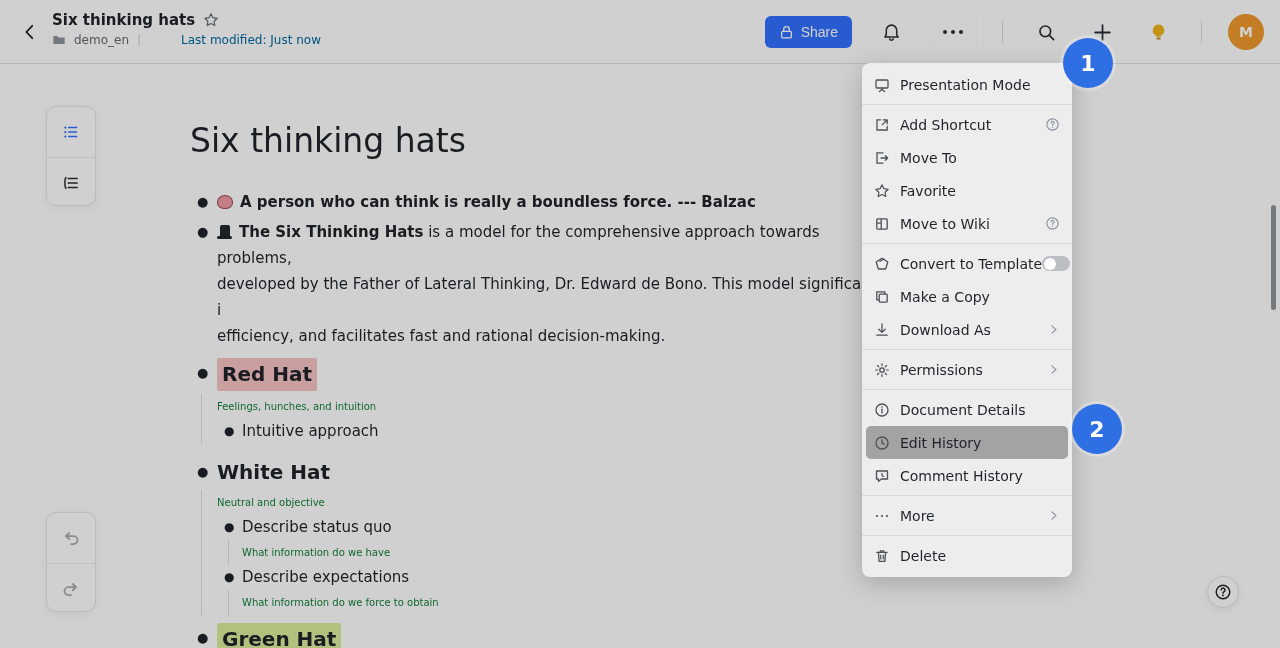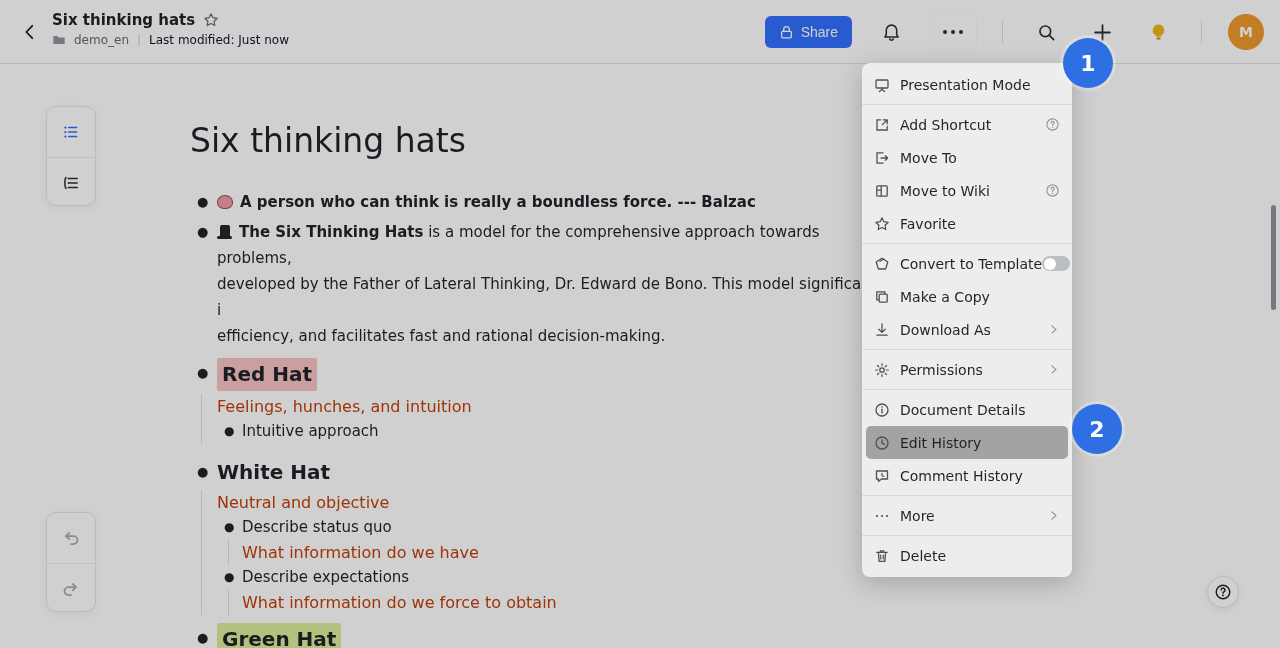--- a/index.html
+++ b/index.html
@@ -10,21 +10,21 @@
   
   .header { position:absolute; left:0; top:0; width:1280px; height:64px; background:#fff;
     border-bottom:1px solid #e2e2e2; z-index:10; }
   .back { position:absolute; left:16px; top:18px; width:28px; height:28px; display:flex;
     align-items:center; justify-content:center; cursor:pointer; }
   .titleblock { position:absolute; left:52px; top:11px; }
   .doc-title-row { display:flex; align-items:center; gap:8px; }
   .doc-title { font-size:15px; font-weight:bold; color:#1f2329; }
   .subrow { display:flex; gap:8px; margin-top:4px; font-size:12px; color:#646a73; }
   .subdiv { color:#d0d3d6; font-size:12px; }
-  .modified { color:#0f172a; }
+  .modified { color:#0369a1;margin-left:32px; }
   .hactions { position:absolute; right:16px; top:0; height:64px; display:flex; align-items:center; gap:22px;padding-left:40px; }
   .share-btn { display:flex; align-items:center; gap:7px; background:#3370ff; color:#fff;
     font-size:14px; height:32px; padding:0 14px; border-radius:6px; border:none; cursor:pointer; }
   .iconbtn { width:34px; height:34px; display:flex; align-items:center; justify-content:center;
     border-radius:6px; cursor:pointer; }
   .more-btn { position:relative; z-index:60; background:#fff; width:46px; height:44px;
     border-radius:8px; display:flex; align-items:center; justify-content:center; box-shadow:0 0 0 1px rgba(0,0,0,0.02); }
   .dots { display:flex; gap:4px; }
   .dots i { width:4px; height:4px; border-radius:50%; background:#2b2f36; }
   .vdiv { width:1px; height:22px; background:#dcdfe3; margin:0 4px; }
@@ -44,21 +44,21 @@
     border-radius:55% 55% 48% 48%; }
   .hat { position:relative; width:15px; height:14px; }
   .hat::before { content:""; position:absolute; left:2.5px; top:0; width:10px; height:11px;
     background:#23262b; border-radius:2px 2px 0 0; border-bottom:2.5px solid #b98d52; }
   .hat::after { content:""; position:absolute; left:0; bottom:0; width:15px; height:3px;
     background:#23262b; border-radius:1.5px; }
   .h2row { display:flex; align-items:flex-start; line-height:30px; font-size:20px; font-weight:bold; margin:9px 0 3px; }
   .h2row .dot1 { line-height:30px; }
   .hl { padding:1px 5px 2px; border-radius:2px; }
   .sec { margin-left:11px; border-left:1px solid #dee0e3; padding-left:15px; }
-  .note { font-size:16px; line-height:25px; color:#c2410c; }
+  .note { font-size:10px; line-height:25px; color:#15803d; }
   .b2 { display:flex; align-items:flex-start; line-height:25px; font-size:15px; }
   .dot2 { width:25px; flex:none; padding-left:7px; font-size:12px; line-height:25px; }
   .n3 { margin-left:11px; border-left:1px solid #dee0e3; padding-left:13px; }
   .whitehat-h2 { margin-top:13px; }
   .greenhat-h2 { margin-top:8px; }
 
   
   .panel { position:absolute; background:#fff; border:1px solid #e4e6e9; border-radius:10px;
     box-shadow:0 2px 8px rgba(31,35,41,0.06); z-index:2; }
   .toc-panel { left:46px; top:106px; width:50px; height:100px; }
@@ -306,43 +306,43 @@
             <path d="M9 2.8H3v10.4h6" fill="none" stroke="#4e5156" stroke-width="1.3" stroke-linecap="round"></path>
             <path d="M7 8h6.5M11.4 5.8L13.6 8l-2.2 2.2" fill="none" stroke="#4e5156" stroke-width="1.3" stroke-linecap="round" stroke-linejoin="round"></path>
           </svg>
         </span>
       <span class="mlabel">Move To</span>
     </div>
 
     <div class="mrow">
       <span class="micon">
           <svg width="16" height="16" viewBox="0 0 16 16">
+            <path d="M8 1.8l1.9 3.9 4.3.6-3.1 3 .7 4.2L8 11.5l-3.8 2 .7-4.2-3.1-3 4.3-.6z" fill="none" stroke="#4e5156" stroke-width="1.2" stroke-linejoin="round"></path>
+          </svg>
+        </span>
+      <span class="mlabel">Favorite</span>
+    </div>
+
+    <div class="mrow">
+      <span class="micon">
+          <svg width="16" height="16" viewBox="0 0 16 16">
             <rect x="2.8" y="2.8" width="10.4" height="10.4" rx="1" fill="none" stroke="#4e5156" stroke-width="1.3"></rect>
             <path d="M7.2 2.8v10.4M2.8 7.2h4.4" fill="none" stroke="#4e5156" stroke-width="1.3"></path>
           </svg>
         </span>
       <span class="mlabel">Move to Wiki</span>
       <span class="mright">
           <svg width="15" height="15" viewBox="0 0 16 16">
             <circle cx="8" cy="8" r="6" fill="none" stroke="#8f959e" stroke-width="1.2"></circle>
             <path d="M6.5 6.3a1.6 1.6 0 1 1 2.4 1.3c-.5.4-.9.7-.9 1.3" fill="none" stroke="#8f959e" stroke-width="1.2" stroke-linecap="round"></path>
             <circle cx="8" cy="10.9" r="0.7" fill="#8f959e"></circle>
           </svg>
         </span>
     </div>
 
-    <div class="mrow">
-      <span class="micon">
-          <svg width="16" height="16" viewBox="0 0 16 16">
-            <path d="M8 1.8l1.9 3.9 4.3.6-3.1 3 .7 4.2L8 11.5l-3.8 2 .7-4.2-3.1-3 4.3-.6z" fill="none" stroke="#4e5156" stroke-width="1.2" stroke-linejoin="round"></path>
-          </svg>
-        </span>
-      <span class="mlabel">Favorite</span>
-    </div>
-
     <div class="mdiv"></div>
 
     <div class="mrow">
       <span class="micon">
           <svg width="16" height="16" viewBox="0 0 16 16">
             <path d="M8 2.2L13.8 6l-2.2 7H4.4L2.2 6z" fill="none" stroke="#4e5156" stroke-width="1.3" stroke-linejoin="round"></path>
             <path d="M5.5 5.5l5-2.8" fill="none" stroke="#4e5156" stroke-width="1.2"></path>
           </svg>
         </span>
       <span class="mlabel">Convert to Template</span>

